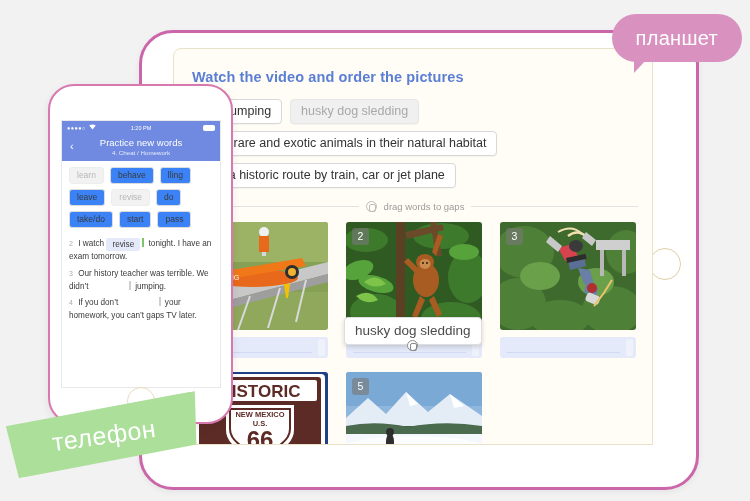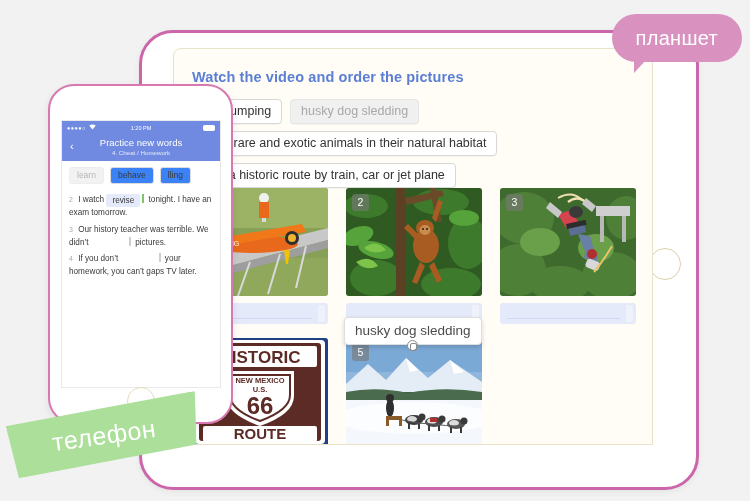--- a/index.html
+++ b/index.html
@@ -233,20 +233,26 @@
     </div>
 
     <div class="chip-row">
       <div class="chip">rving rare and exotic animals in their natural habitat</div>
     </div>
 
     <div class="chip-row">
       <div class="chip">lling a historic route by train, car or jet plane</div>
     </div>
 
+    <div id="drag-hint">
+      <span class="rule"></span>
+      <span class="hand"></span>
+      <span>drag words to gaps</span>
+      <span class="rule"></span>
+    </div>
 
     <div id="grid">
 
       <div class="cell">
         <div class="pic">
           <div class="badge">1</div>
           <svg width="136" height="108" viewBox="0 0 136 108">
             <rect width="136" height="108" fill="#8fa85c"></rect>
             <rect y="0" width="136" height="40" fill="#9cb265"></rect>
             <rect y="40" width="136" height="30" fill="#86a055"></rect>
@@ -449,37 +455,47 @@
       <div class="t">Practice new words</div>
       <div class="s">4. Cheat / Homework</div>
     </div>
 
     <div id="pw-wrap">
       <div class="pw-row">
         <span class="pw muted">learn</span>
         <span class="pw">behave</span>
         <span class="pw">lling</span>
       </div>
+      <div class="pw-row">
+        <span class="pw">leave</span>
+        <span class="pw muted">revise</span>
+        <span class="pw">do</span>
+      </div>
+      <div class="pw-row">
+        <span class="pw">take/do</span>
+        <span class="pw">start</span>
+        <span class="pw">pass</span>
+      </div>
     </div>
 
     <div id="sent">
 
 
       <div class="s-item">
         <span class="s-num">2</span>
         <span>I watch</span>
         <span class="fill">revise</span><span class="bar"></span>
         <span>tonight. I have an exam tomorrow.</span>
       </div>
 
       <div class="s-item">
         <span class="s-num">3</span>
         <span>Our history teacher was terrible. We didn’t</span>
         <span class="fill empty"></span><span class="bar grey"></span>
-        <span>pictures.</span>
+        <span>jumping.</span>
       </div>
 
       <div class="s-item">
         <span class="s-num">4</span>
         <span>If you don’t</span>
         <span class="fill empty"></span><span class="bar grey"></span>
         <span>your homework, you can’t gaps TV later.</span>
       </div>
 
     </div>

